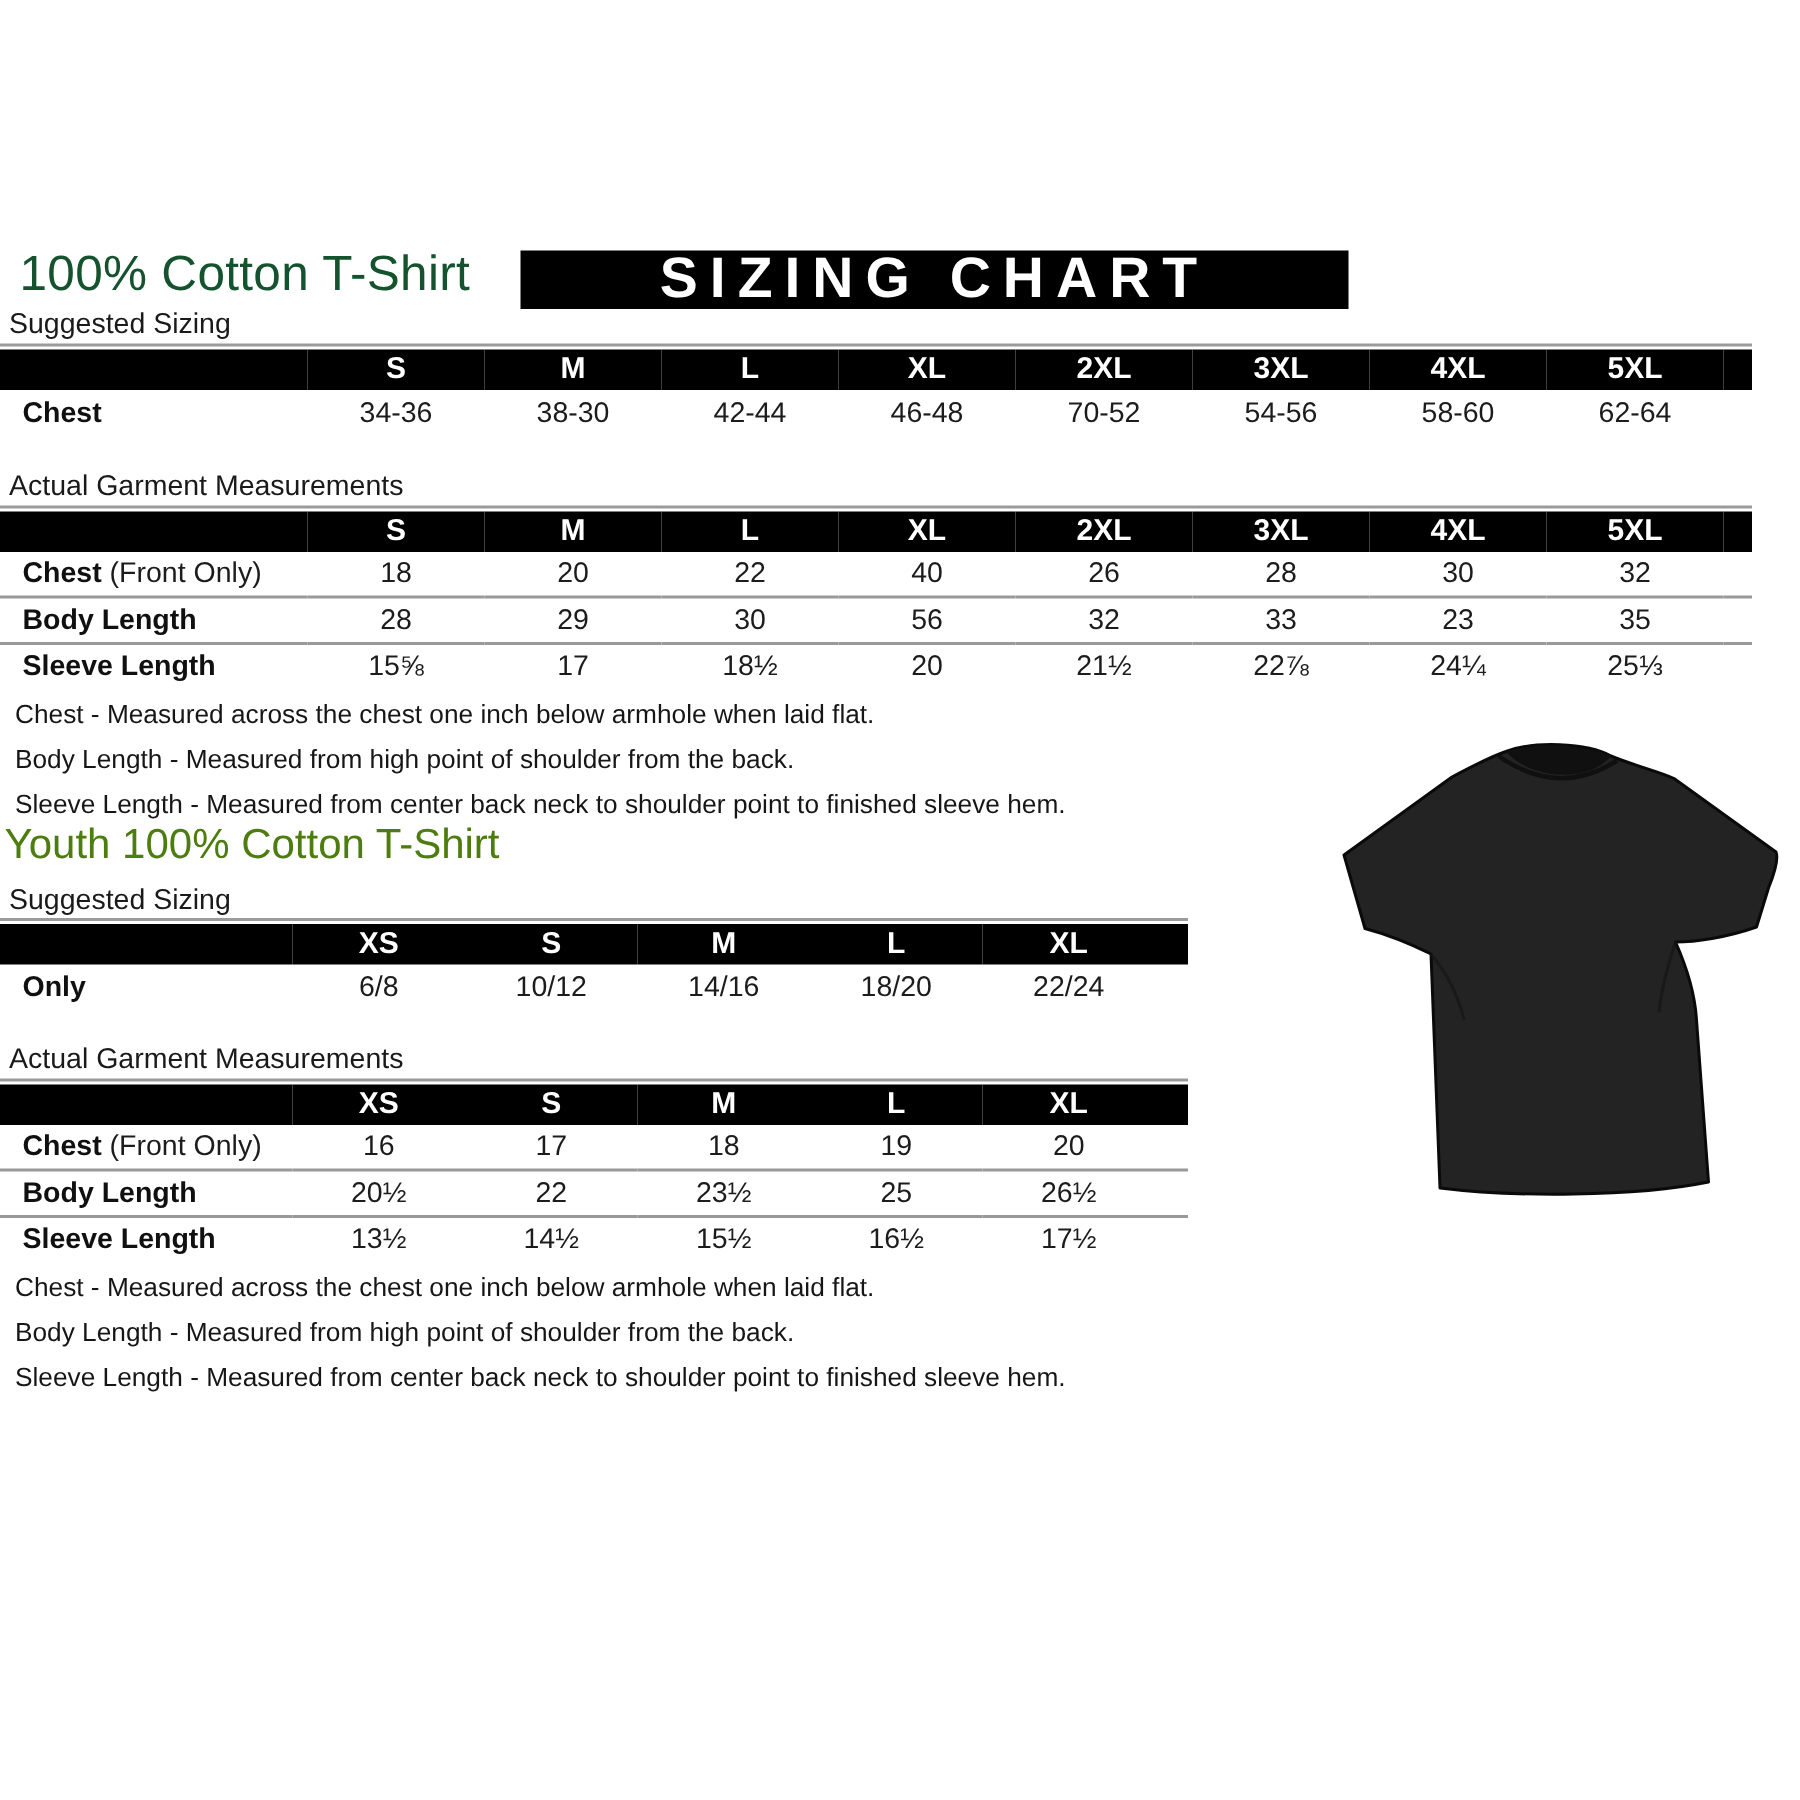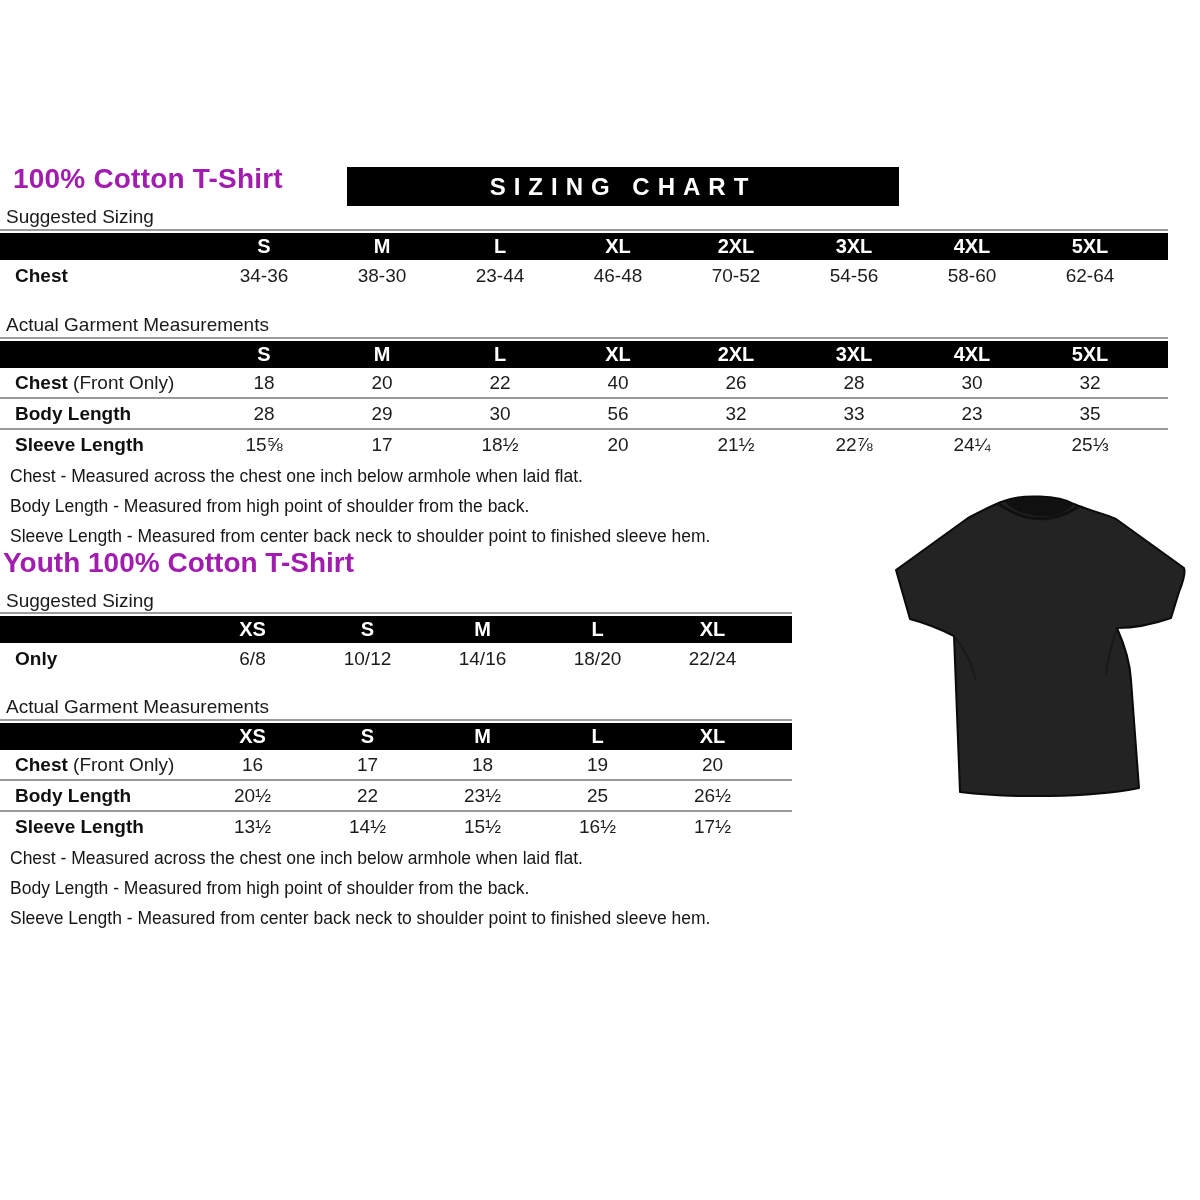--- a/index.html
+++ b/index.html
@@ -3,26 +3,26 @@
 <meta charset="utf-8">
 <title>Sizing Chart</title>
 <style>
   html,body { margin:0; padding:0; background:#fff; }
   #canvas {
     position:relative; width:1200px; height:1200px; background:#ffffff;
     font-family:"Liberation Sans", sans-serif; color:#151515; overflow:hidden;
   }
   .abs { position:absolute; }
 
-  .page-title { font-size:28px; font-weight:bold; color:#a21caf; letter-spacing:0.2px; white-space:nowrap; }
-  .youth-title { font-size:28px; font-weight:bold; color:#a21caf; white-space:nowrap; }
+  .page-title { font-size:33px; font-weight:normal; color:#14532d; letter-spacing:0.2px; white-space:nowrap; }
+  .youth-title { font-size:28px; font-weight:normal; color:#4d7c0f; white-space:nowrap; }
 
   .banner {
     background:#000; color:#fff; display:flex; align-items:center; justify-content:center;
-    font-size:24px; font-weight:bold; letter-spacing:8px; white-space:nowrap;
+    font-size:38px; font-weight:bold; letter-spacing:8px; white-space:nowrap;
   }
 
   .section-label { font-size:19px; color:#1a1a1a; white-space:nowrap; }
   .rule { height:2px; background:#9b9b9b; }
 
   table.size-table { border-collapse:collapse; table-layout:fixed; }
   table.size-table thead th {
     background:#000; color:#fff; font-weight:bold; font-size:20px;
     height:27px; padding:0; text-align:center; border:0;
   }
@@ -74,21 +74,21 @@
           <th>4XL</th>
           <th>5XL</th>
           <th></th>
         </tr>
       </thead>
       <tbody>
         <tr>
           <th class="rowlabel"><b>Chest</b></th>
           <td>34-36</td>
           <td>38-30</td>
-          <td>23-44</td>
+          <td>42-44</td>
           <td>46-48</td>
           <td>70-52</td>
           <td>54-56</td>
           <td>58-60</td>
           <td>62-64</td>
           <td></td>
         </tr>
       </tbody>
     </table>
 

